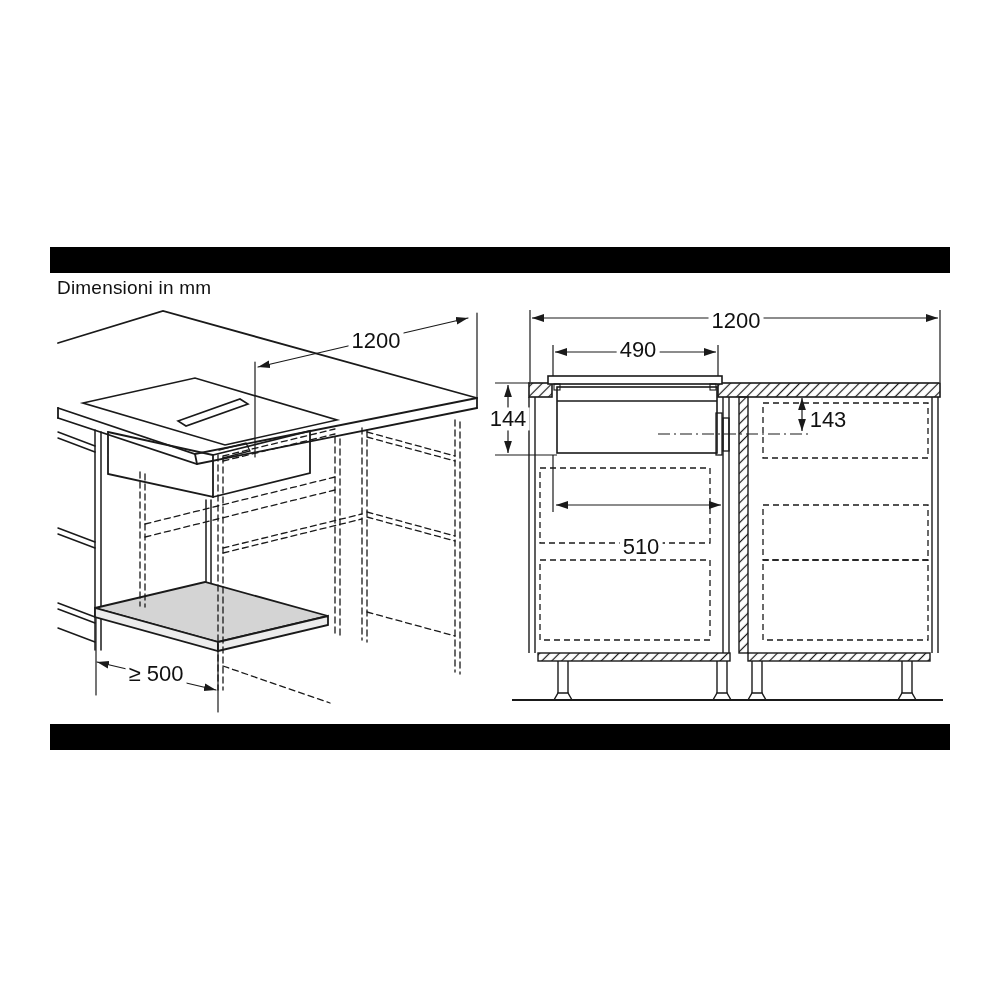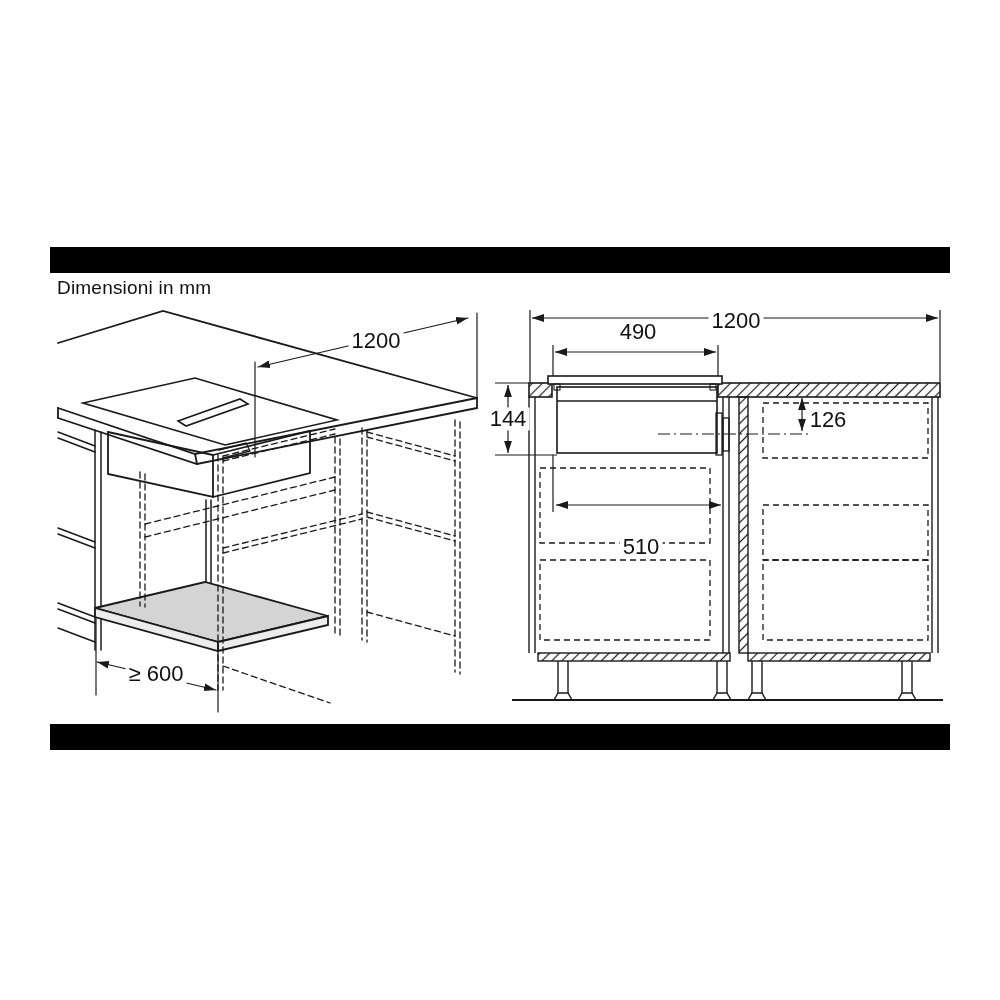--- a/index.html
+++ b/index.html
@@ -199,19 +199,19 @@
       </g>
 
       <g stroke-width="1.2">
         <line x1="553" y1="455" x2="553" y2="512"></line>
         <line x1="556" y1="505" x2="721" y2="505" marker-start="url(#arr)" marker-end="url(#arr)"></line>
       </g>
     </g>
   </svg>
 
   <div class="dimlabel" style="left:376px;top:341px;">1200</div>
-  <div class="dimlabel" style="left:156px;top:674px;">≥ 600</div>
+  <div class="dimlabel" style="left:156px;top:674px;">≥ 500</div>
   <div class="dimlabel" style="left:736px;top:321px;">1200</div>
-  <div class="dimlabel" style="left:638px;top:332px;">490</div>
+  <div class="dimlabel" style="left:638px;top:350px;">490</div>
   <div class="dimlabel" style="left:508px;top:419px;">144</div>
-  <div class="dimlabel" style="left:828px;top:420px;">126</div>
+  <div class="dimlabel" style="left:828px;top:420px;">143</div>
   <div class="dimlabel" style="left:641px;top:505px;margin-top:42px;">510</div>
 </div>
 
 </body></html>

